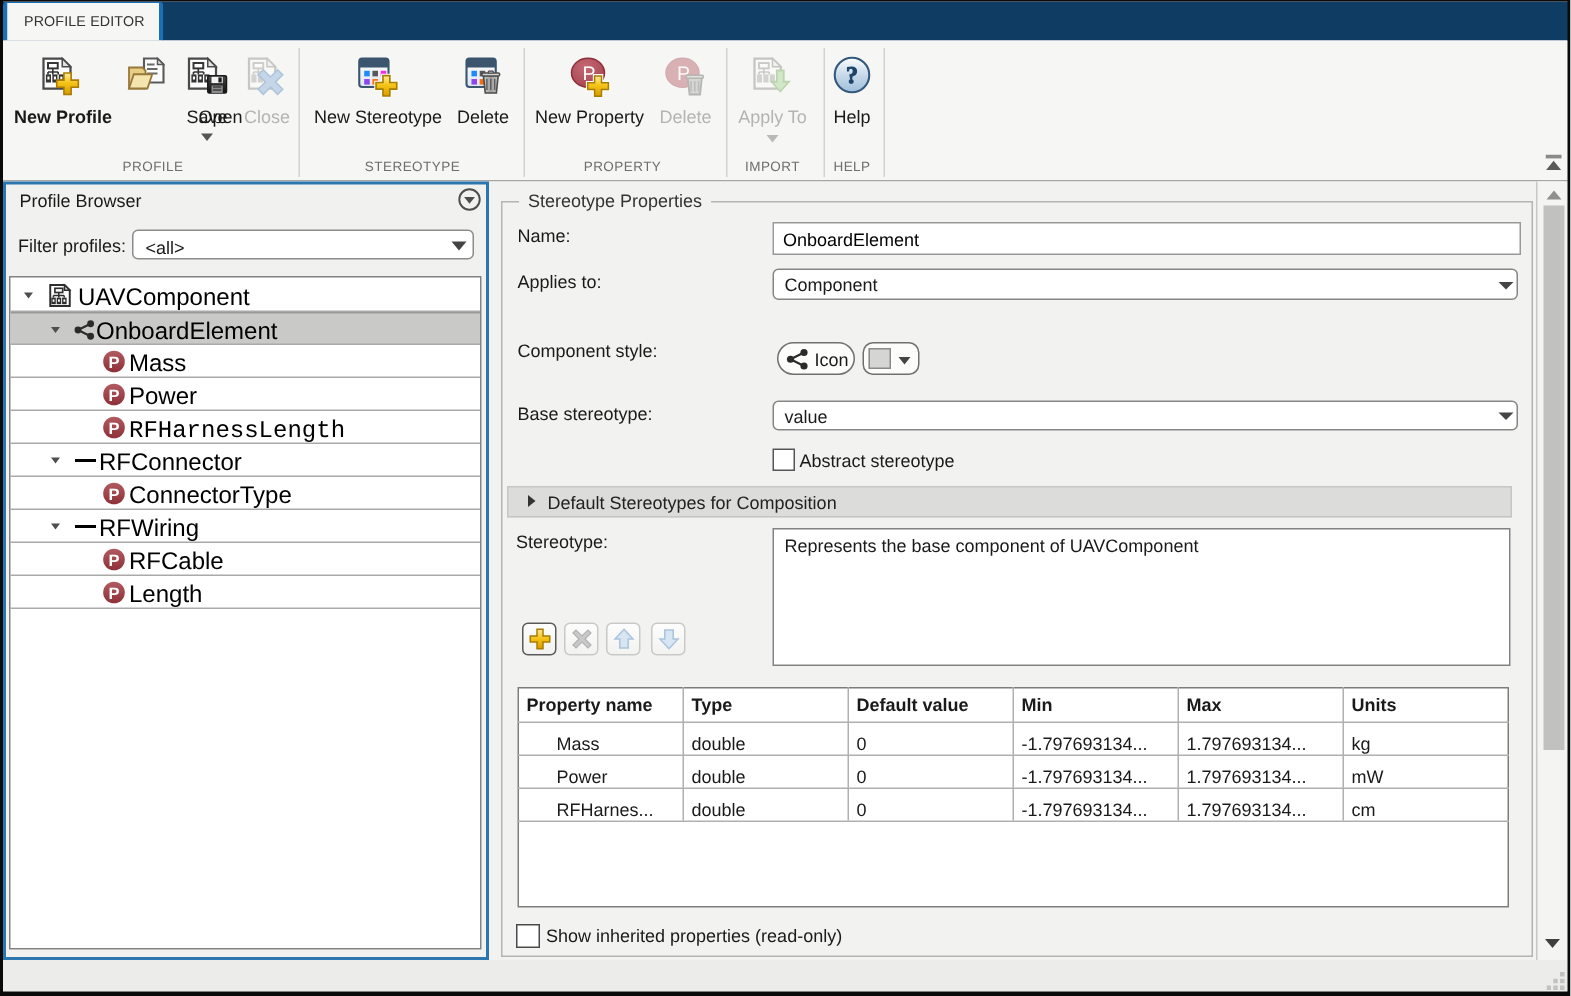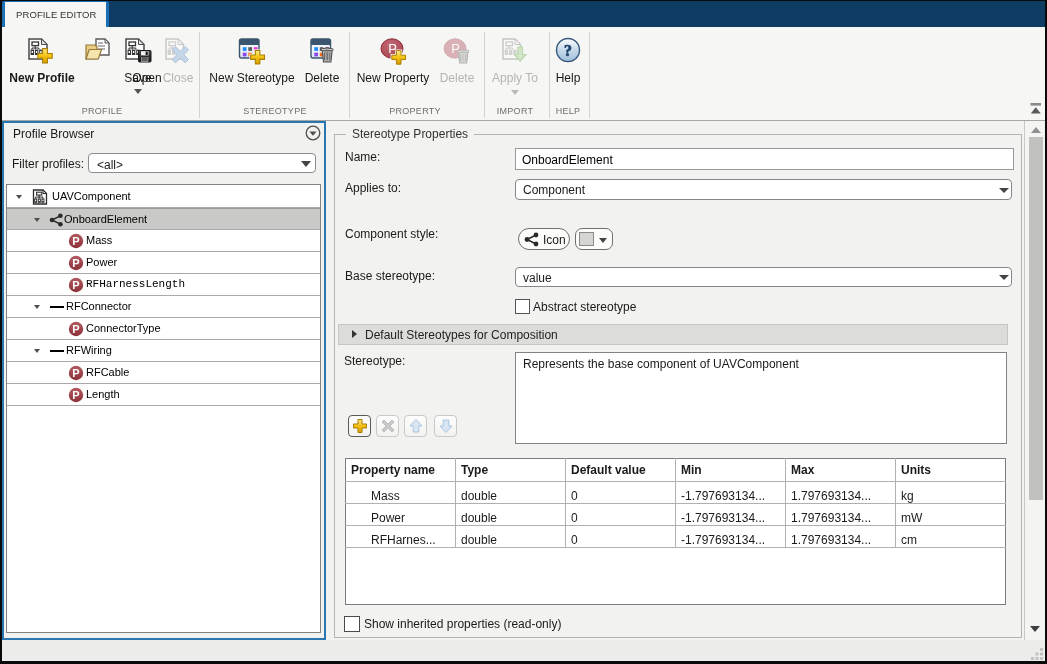--- a/index.html
+++ b/index.html
@@ -15,21 +15,21 @@
 .tsep{position:absolute;top:5px;width:1px;height:86px;background:#d2d2d0;}
 .tdrop{position:absolute;transform:translateX(-50%);}
 #leftpanel{position:absolute;left:2px;top:121px;width:324px;height:519px;box-sizing:border-box;border:2px solid #2b76af;background:#f1f1ef;}
 #lp-header{position:absolute;left:4px;top:123px;width:320px;height:22px;}
 #lp-header span{position:absolute;left:9px;top:4px;font-size:12px;color:#1a1a1a;}
 #filterlabel{position:absolute;left:12px;top:157px;font-size:12px;color:#1a1a1a;}
 #filtercombo{position:absolute;left:88px;top:153px;width:228px;height:20px;box-sizing:border-box;background:#fff;border:1px solid #8c8c8c;border-radius:4px;}
 #filtercombo span{position:absolute;left:8px;top:4px;font-size:12px;color:#1a1a1a;}
 #tree{position:absolute;left:6px;top:184px;width:315px;height:449px;box-sizing:border-box;background:#fff;border:1px solid #828282;}
 .trow{position:absolute;left:7px;width:313px;height:22px;border-bottom:1px solid #a9a9a9;box-sizing:border-box;}
-.trow span{position:absolute;top:4px;font-size:11px;color:#000;white-space:nowrap;}
+.trow span{position:absolute;top:4px;font-size:16px;color:#000;white-space:nowrap;}
 .texp{position:absolute;top:9px;width:0;height:0;border-left:3.8px solid transparent;border-right:3.8px solid transparent;border-top:4.8px solid #4e4e4e;}
 #footer{position:absolute;left:2px;top:640px;width:1043px;height:21px;background:#ececea;}
 #rightbg{position:absolute;left:326px;top:121px;width:719px;height:519px;background:#f2f2f0;}
 #groupbox{position:absolute;left:334px;top:134px;width:688px;height:504px;box-sizing:border-box;border:1px solid #b4b4b4;}
 #legend{position:absolute;left:346px;top:127px;height:15px;background:#f2f2f0;padding:0 6px;font-size:12px;color:#333;white-space:nowrap;}
 .rlabel{position:absolute;font-size:12px;color:#1a1a1a;white-space:nowrap;}
 .rinput{position:absolute;box-sizing:border-box;background:#fff;border:1px solid #999;}
 .rcombo{position:absolute;box-sizing:border-box;background:#fff;border:1px solid #868686;border-radius:4px;}
 .rcombo span{position:absolute;left:7px;top:3px;font-size:12px;color:#1a1a1a;}
 .carrow{position:absolute;width:0;height:0;border-left:4.5px solid transparent;border-right:4.5px solid transparent;border-top:5px solid #444;}

